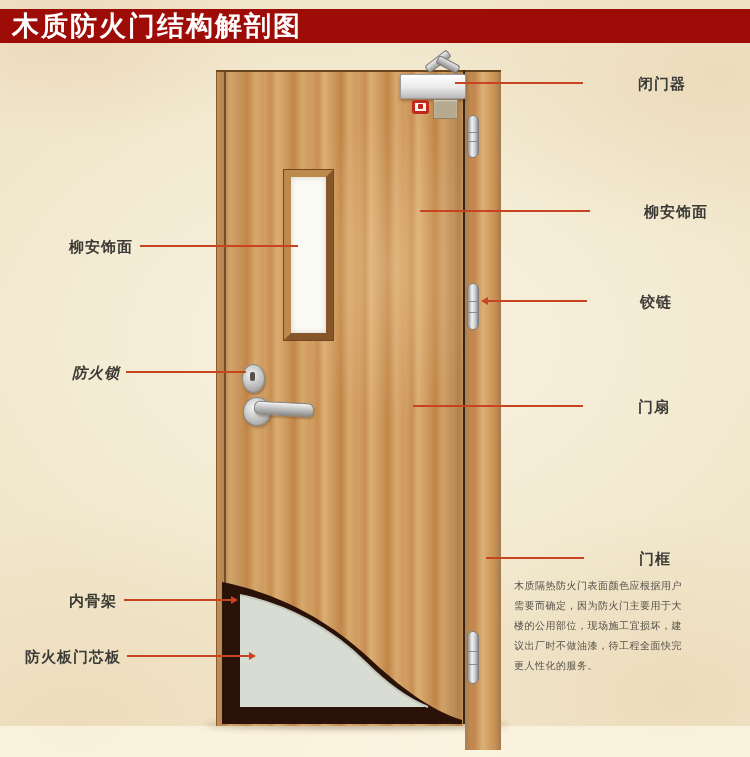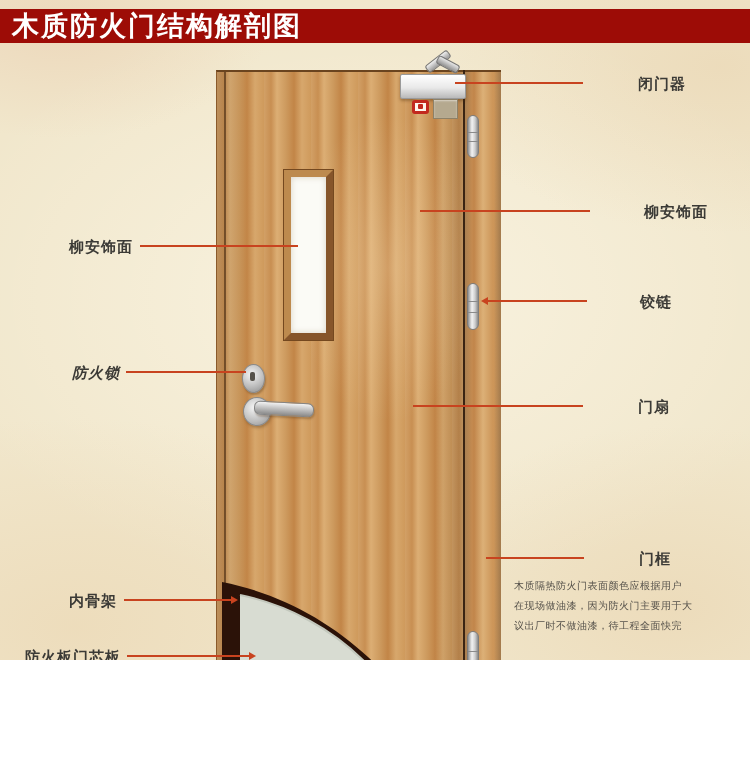--- a/index.html
+++ b/index.html
@@ -1,17 +1,17 @@
 <!DOCTYPE html>
 <html><head>
 <meta charset="utf-8">
 <style>
   html,body{margin:0;padding:0;}
   body{font-family:"Liberation Sans","DejaVu Sans",sans-serif;}
-  #scene{position:relative;width:750px;height:660px;overflow:hidden;
+  #scene{position:relative;width:750px;height:757px;overflow:hidden;
     background:
       radial-gradient(ellipse 300px 160px at 8% 4%, rgba(226,183,150,.30), transparent 70%),
       radial-gradient(ellipse 420px 240px at 96% 10%, rgba(222,186,138,.25), transparent 70%),
       radial-gradient(ellipse 500px 300px at 10% 95%, rgba(228,196,150,.30), transparent 70%),
       radial-gradient(ellipse 400px 260px at 90% 92%, rgba(224,190,142,.28), transparent 70%),
       radial-gradient(ellipse 600px 400px at 50% 45%, rgba(255,252,240,.55), transparent 75%),
       #f1e7cc;}
   .abs{position:absolute;}
 
   
@@ -185,17 +185,19 @@
   <div class="abs lbl l-hinge-txt">铰链</div>
 
   <div class="abs line l-leaf-line"></div>
   <div class="abs lbl l-leaf-txt">门扇</div>
 
   <div class="abs line l-frame-line"></div>
   <div class="abs lbl l-frame-txt">门框</div>
 
   <div class="abs para">
     <div>木质隔热防火门表面颜色应根据用户</div>
-    <div>在现场做油漆，因为防火门主要用于大</div>
+    <div>需要而确定，因为防火门主要用于大</div>
+    <div>楼的公用部位，现场施工宜损坏，建</div>
     <div>议出厂时不做油漆，待工程全面快完</div>
+    <div>更人性化的服务。</div>
   </div>
 
 </div>
 
 </body></html>

